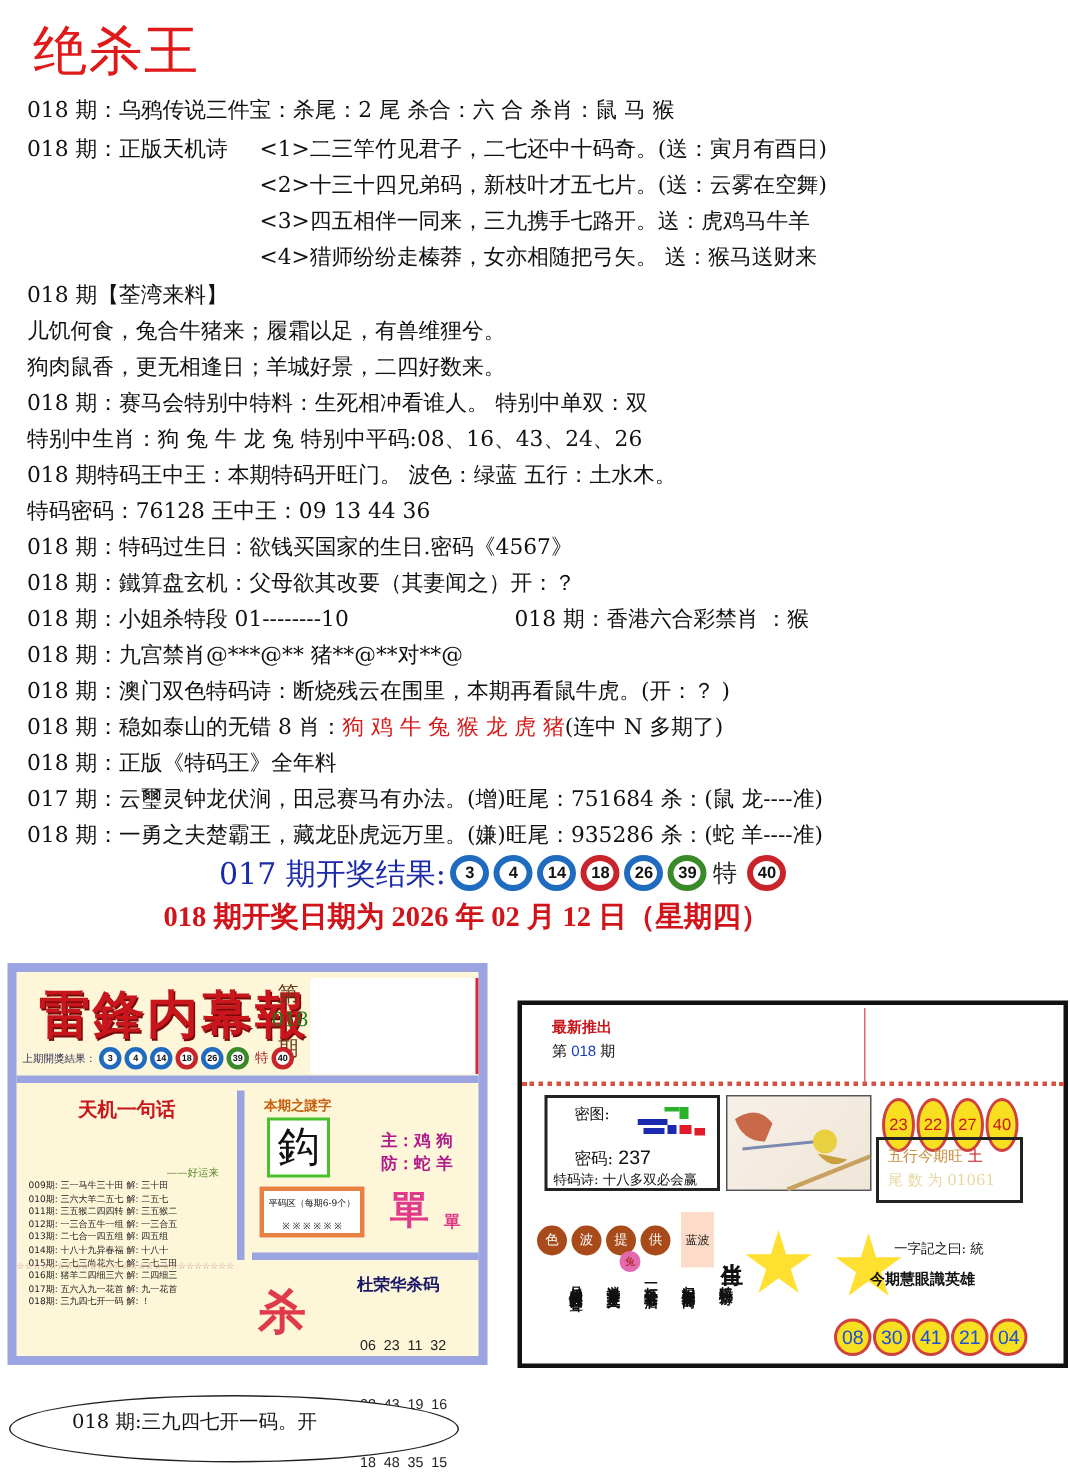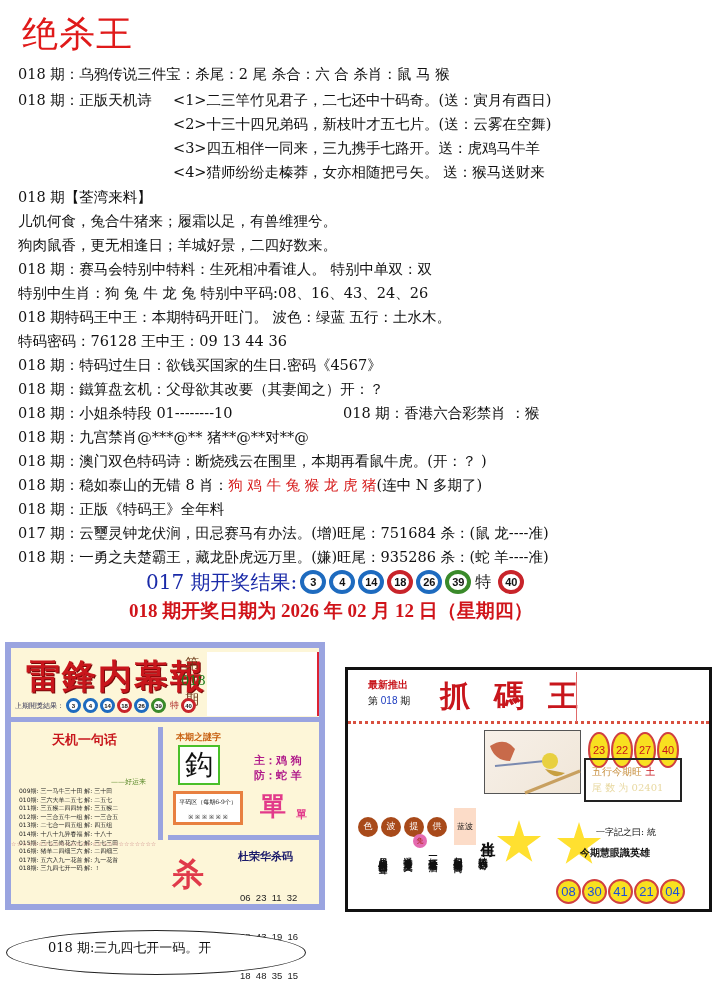--- a/index.html
+++ b/index.html
@@ -8,21 +8,21 @@
   .title { position: absolute; left: 22px; top: 10px; font-size: 36px; color: #e01a1a; letter-spacing: 1px; font-family: "DejaVu Serif", serif; }
   .line { position: absolute; left: 18px; font-size: 14.5px; line-height: 20px; white-space: nowrap; color: #111; }
   .indent { left: 173px; }
   .red { color: #d61a1a; }
   .results { position: absolute; left: 146px; top: 568px; height: 28px; display: flex; align-items: center; font-size: 20px; color: #1a2aa8; white-space: nowrap; }
   .ball { width: 26px; height: 24px; border-radius: 50%; display: inline-flex; align-items: center; justify-content: center; font-size: 11px; font-weight: bold; color: #111; font-family: "Liberation Sans", sans-serif; margin-left: 3px; border: 4px solid; background: #fff; }
   .ball.blue { border-color: #1e6bbf; }
   .ball.red { border-color: #c8242a; }
   .ball.green { border-color: #3a8a2a; }
   .te { color: #222; font-size: 16px; margin: 0 4px; }
-  .drawdate { position: absolute; left: 129px; top: 598px; font-size: 19px; color: #d0141a; font-weight: bold; white-space: nowrap; font-family: "Liberation Serif", serif; }
+  .drawdate { position: absolute; left: 109px; top: 598px; font-size: 19px; color: #d0141a; font-weight: bold; white-space: nowrap; font-family: "Liberation Serif", serif; }
 
   
   .poster-l { position: absolute; left: 5px; top: 642px; width: 320px; height: 268px; background: #fdf6d8; border: 6px solid #9aa4e0; }
   .pl-head { position: absolute; left: 0; top: 0; width: 308px; height: 74px; border-bottom: 5px solid #9aa4e0; }
   .pl-name { position: absolute; left: 15px; top: 6px; font-size: 34px; color: #c8161c; font-weight: bold; letter-spacing: 2px; text-shadow: 1px 1px 0 #7a0a0a; }
   .pl-issue { position: absolute; left: 170px; top: 6px; width: 22px; font-size: 14px; color: #6d3a1a; text-align: center; line-height: 18px; }
   .pl-issue .num { color: #1a7a1a; font-size: 13px; }
   .pl-white { position: absolute; left: 196px; top: 4px; width: 112px; height: 64px; background: #fff; border-right: 2px solid #d23; }
   .pl-last { position: absolute; left: 4px; top: 50px; display: flex; align-items: center; font-size: 7px; color: #335; white-space: nowrap; }
   .mini { width: 15px; height: 15px; border-radius: 50%; border: 3px solid; display: inline-flex; align-items: center; justify-content: center; font-size: 6px; font-weight: bold; margin-left: 2px; background: #fff; color: #111; font-family: "Liberation Sans", sans-serif; }
@@ -197,45 +197,58 @@
       <div>08  43  19  16</div>
       <div>18  48  35  15</div>
     </div>
   </div>
 </div>
 
 <div class="poster-r">
   <div class="pr-head">
     <div class="pr-new">最新推出</div>
     <div class="pr-issue"><span style="color:#111">第 </span><span>018</span><span style="color:#111"> 期</span></div>
-    <div class="pr-name">抓碼王</div>
     <div class="pr-vline"></div>
   </div>
 
+  <div class="mimap">
+    <div class="r1">密图:</div>
+    <svg class="flag" viewBox="0 0 45 22">
+      <rect x="18" y="0" width="10" height="3" fill="#2ab02a"></rect>
+        <rect x="28" y="0" width="6" height="8" fill="#2ab02a"></rect>
+      <rect x="0" y="8" width="20" height="4" fill="#1a2ab0"></rect>
+        <rect x="4" y="14" width="14" height="4" fill="#1a2ab0"></rect>
+      <rect x="20" y="12" width="6" height="6" fill="#1a2ab0"></rect>
+        <rect x="28" y="12" width="8" height="6" fill="#e01a2a"></rect>
+        <rect x="38" y="14" width="7" height="5" fill="#e01a2a"></rect>
+    </svg>
+    <div class="code"><span>密码:</span> <b>237</b></div>
+    <div class="poem">特码诗: 十八多双必会赢</div>
+  </div>
 
   <div class="pic">
     <svg width="97" height="64" viewBox="0 0 97 64">
       <path d="M5 15 Q20 5 30 18 L25 30 Q10 30 5 15Z" fill="#c86a4a"></path>
       <path d="M10 35 L60 30" stroke="#7a8ab0" stroke-width="2"></path>
       <path d="M40 62 L95 40" stroke="#c8a060" stroke-width="3"></path>
       <circle cx="65" cy="30" r="8" fill="#e8d040"></circle>
       <path d="M60 38 Q70 50 80 42" fill="#c8a040"></path>
     </svg>
   </div>
 
   <div class="top4">
     <span class="gball">23</span>
     <span class="gball">22</span>
     <span class="gball">27</span>
     <span class="gball">40</span>
   </div>
 
   <div class="wuxing">
     <div><span>五行今期旺 </span><span class="hi">土</span></div>
-    <div class="tail"><span>尾 数 为 </span><span>02401</span></div>
+    <div class="tail"><span>尾 数 为 </span><span>01061</span></div>
   </div>
 
   <div class="sebo">
     <span class="c">色</span>
     <span class="c">波</span>
     <span class="c">提</span>
     <span class="c">供</span>
     <span class="t">蓝波</span>
   </div>
   <div class="smallball">兔</div>

